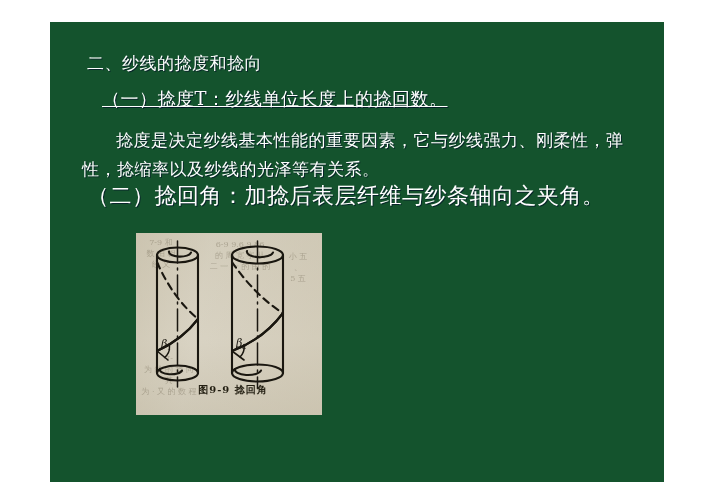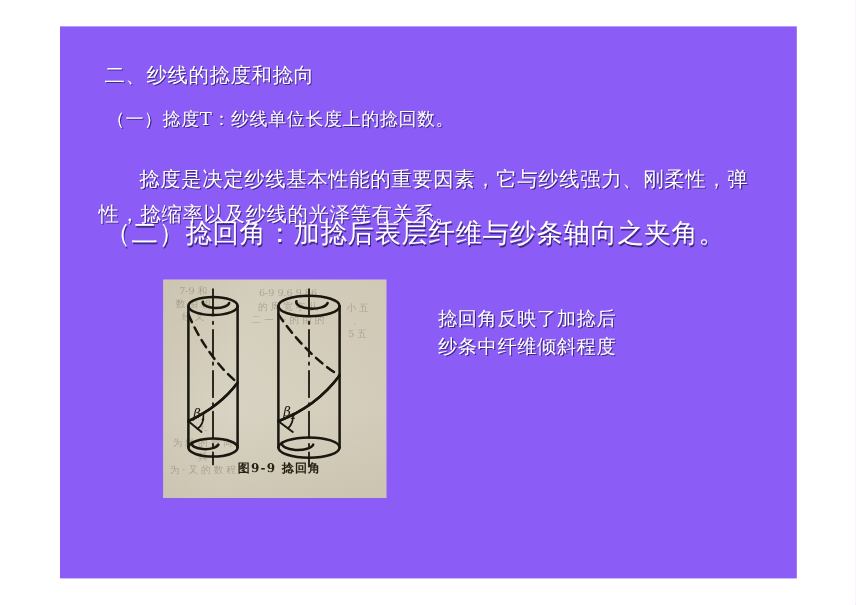--- a/index.html
+++ b/index.html
@@ -21,56 +21,56 @@
     height: 504px;
     background: #ffffff;
   }
 
   #slide {
     position: absolute;
     left: 50px;
     top: 22px;
     width: 614px;
     height: 460px;
-    background: #8b5cf6;
+    background: #14532d;
     overflow: hidden;
   }
 
   .txt {
     position: absolute;
     color: #ffffff;
     white-space: pre;
     font-family: "DejaVu Serif", "Liberation Serif", serif;
     text-shadow: 1px 1px 0 rgba(0,0,40,0.55);
     letter-spacing: 0.5px;
   }
 
   #heading {
     left: 37px;
     top: 30px;
     font-size: 17px;
     line-height: 22px;
   }
 
   #def-twist {
-    left: 39px;
+    left: 52px;
     top: 66px;
-    font-size: 15px;
+    font-size: 18px;
     line-height: 22px;
+    text-decoration: underline;
   }
 
   #para-body {
     left: 32px;
     top: 104px;
     font-size: 17px;
     line-height: 29px;
     width: 545px;
     white-space: normal;
     text-indent: 34px;
-    margin-top: 10px;
   }
 
   #def-angle {
     left: 37px;
     top: 163px;
     font-size: 22px;
     line-height: 22px;
   }
 
   #callout {
@@ -140,22 +140,20 @@
   <div id="slide">
 
     <div class="txt" id="heading">二、纱线的捻度和捻向</div>
 
     <div class="txt" id="def-twist">（一）捻度T：纱线单位长度上的捻回数。</div>
 
     <div class="txt" id="para-body">捻度是决定纱线基本性能的重要因素，它与纱线强力、刚柔性，弹性，捻缩率以及纱线的光泽等有关系。</div>
 
     <div class="txt" id="def-angle">（二）捻回角：加捻后表层纤维与纱条轴向之夹角。</div>
 
-    <div class="txt" id="callout">捻回角反映了加捻后
-纱条中纤维倾斜程度</div>
 
     <div id="figure-panel">
       <div class="paper-noise"></div>
 
       <div class="ghost-text" id="ghost-mid">6-9 9.6 9.86
 的 周 宽 字 从
 二 一 一 的 由 的</div>
       <div class="ghost-text" id="ghost-left">7-9 和
 数 由 相
 经 又</div>

